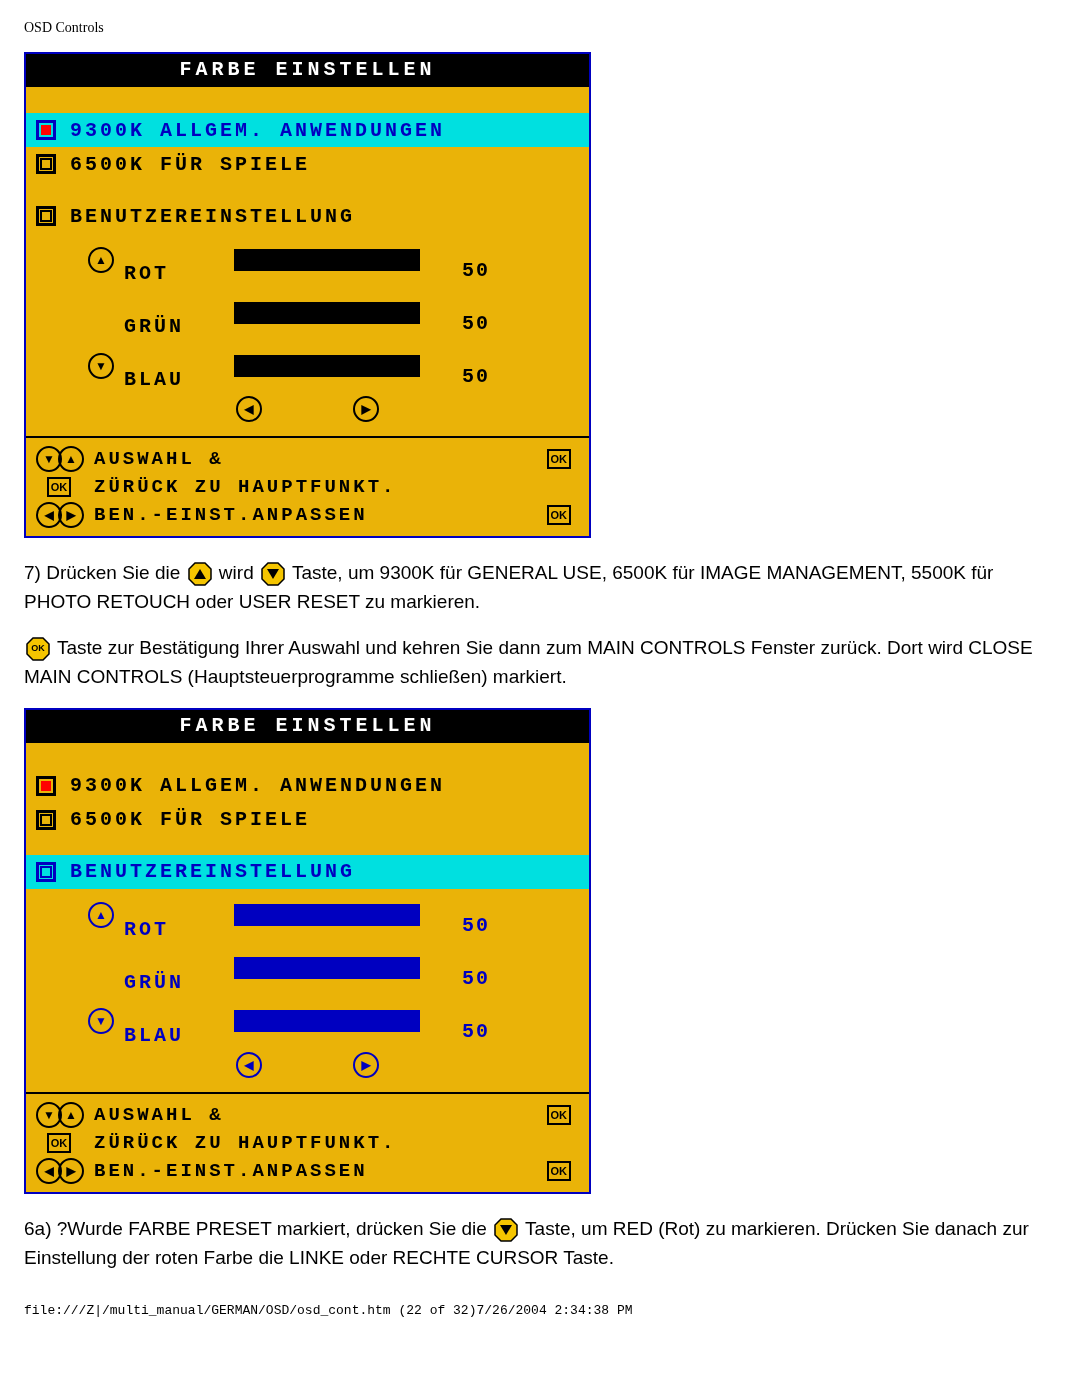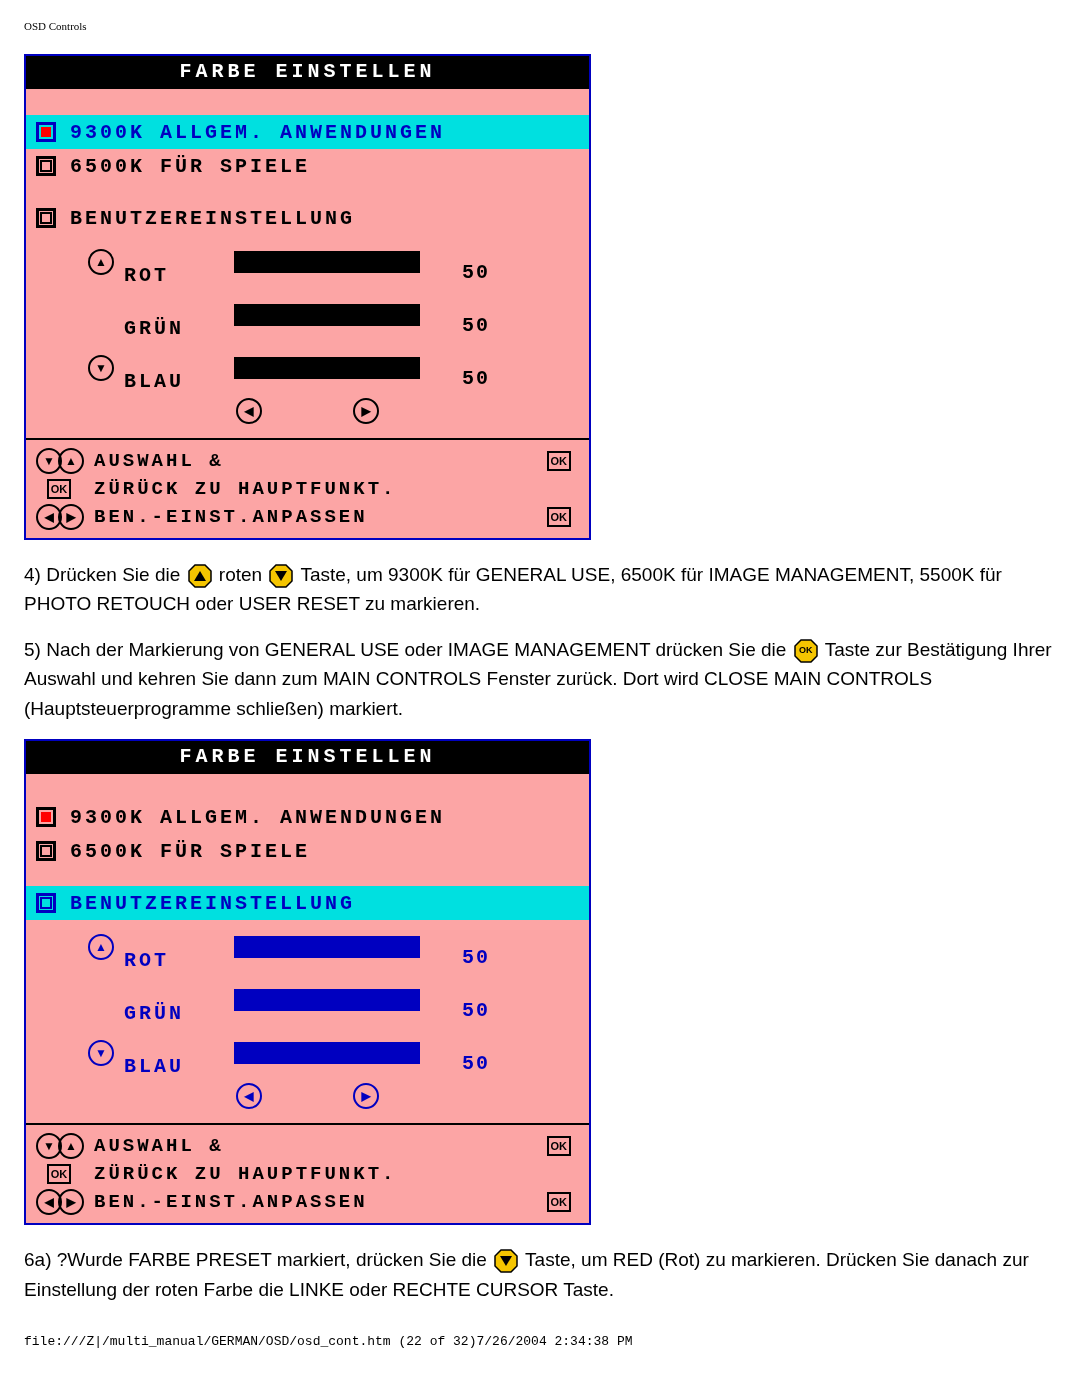--- a/index.html
+++ b/index.html
@@ -5,27 +5,27 @@
   body {
     font-family: "Times New Roman", serif;
     margin: 0;
     padding: 20px 24px;
     background: #fff;
     color: #000;
     font-size: 19px;
     width: 1032px;
   }
   .small-header {
-    font-size: 11px;
-    margin-bottom: 22px;
+    font-size: 14px;
+    margin-bottom: 16px;
   }
   .osd-box {
     width: 563px;
     border: 2px solid #0000c0;
-    background: #fca5a5;
+    background: #eab308;
     margin: 6px 0 20px 0;
     font-family: "Courier New", monospace;
     font-weight: bold;
   }
   .osd-title {
     background: #000;
     color: #fff;
     text-align: center;
     font-size: 20px;
     letter-spacing: 4px;
@@ -247,39 +247,38 @@
         <span class="circ-btn">◀</span>
         <span class="circ-btn">▶</span>
       </span>
       <span class="help-text">BEN.-EINST.ANPASSEN</span>
       <span class="ok-badge right">OK</span>
     </div>
   </div>
 </div>
 
 <p class="para">
-  <span>4) Drücken Sie die </span>
+  <span>7) Drücken Sie die </span>
   <span class="octa">
     <svg width="24" height="24">
         <polygon points="7,1 17,1 23,7 23,17 17,23 7,23 1,17 1,7" fill="#f5c500" stroke="#000" stroke-width="1.5"></polygon>
       </svg>
     <span class="tri tri-up"></span>
   </span>
-  <span> roten </span>
+  <span> wird </span>
   <span class="octa">
     <svg width="24" height="24">
         <polygon points="7,1 17,1 23,7 23,17 17,23 7,23 1,17 1,7" fill="#f5c500" stroke="#000" stroke-width="1.5"></polygon>
       </svg>
     <span class="tri tri-down"></span>
   </span>
   <span> Taste, um 9300K für GENERAL USE, 6500K für IMAGE MANAGEMENT, 5500K für PHOTO RETOUCH oder USER RESET zu markieren.</span>
 </p>
 
 <p class="para">
-  <span>5) Nach der Markierung von GENERAL USE oder IMAGE MANAGEMENT drücken Sie die </span>
   <span class="octa">
     <svg width="24" height="24">
         <polygon points="7,1 17,1 23,7 23,17 17,23 7,23 1,17 1,7" fill="#f5c500" stroke="#000" stroke-width="1.5"></polygon>
       </svg>
     <span class="ok-txt">OK</span>
   </span>
   <span> Taste zur Bestätigung Ihrer Auswahl und kehren Sie dann zum MAIN CONTROLS Fenster zurück. Dort wird CLOSE MAIN CONTROLS (Hauptsteuerprogramme schließen) markiert.</span>
 </p>
 
 <div class="osd-box">

